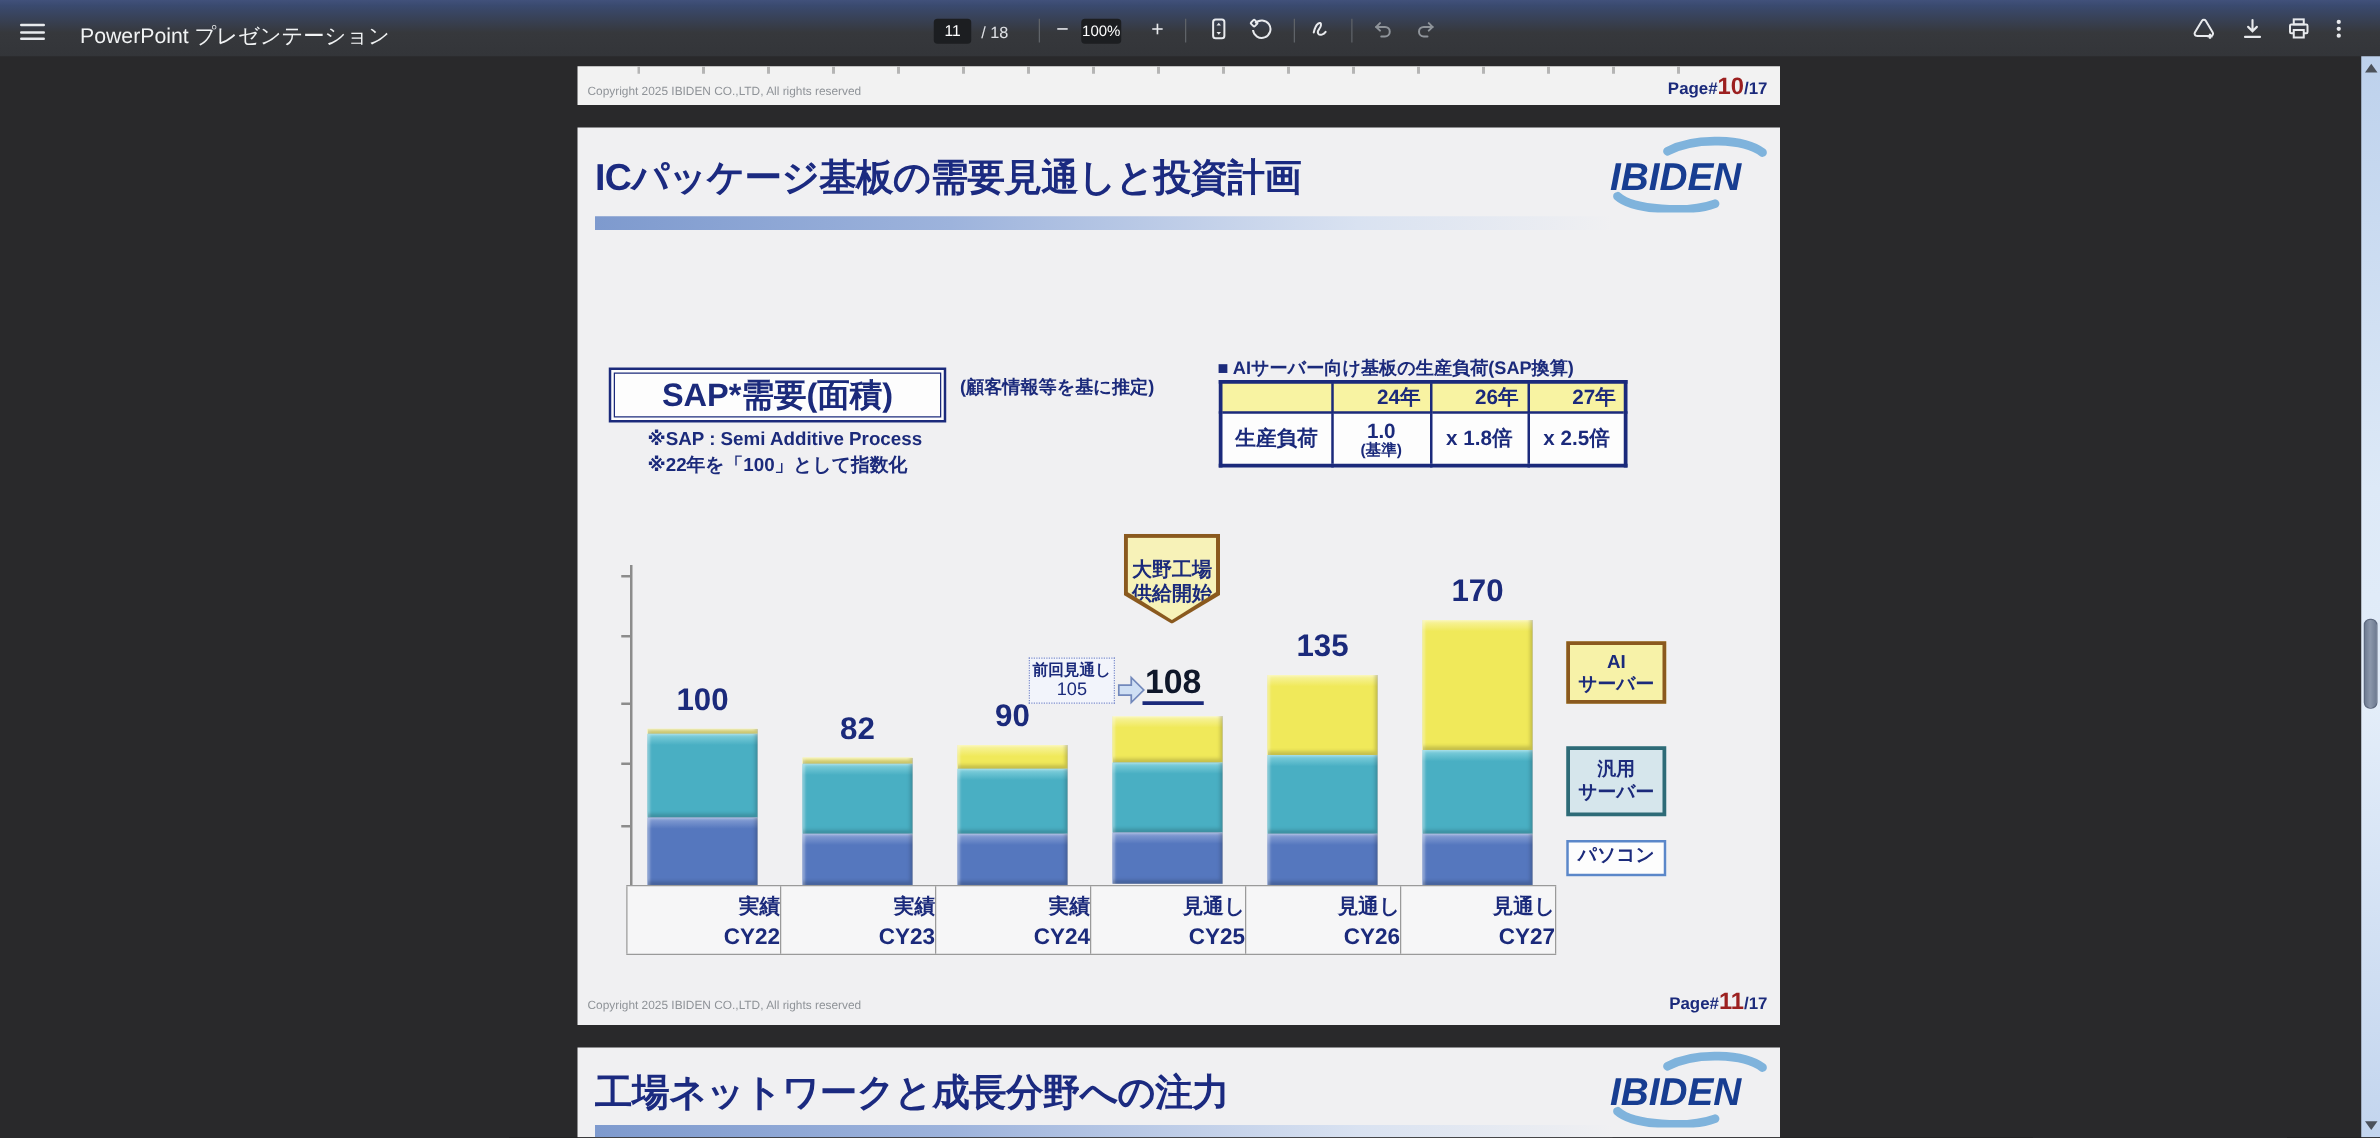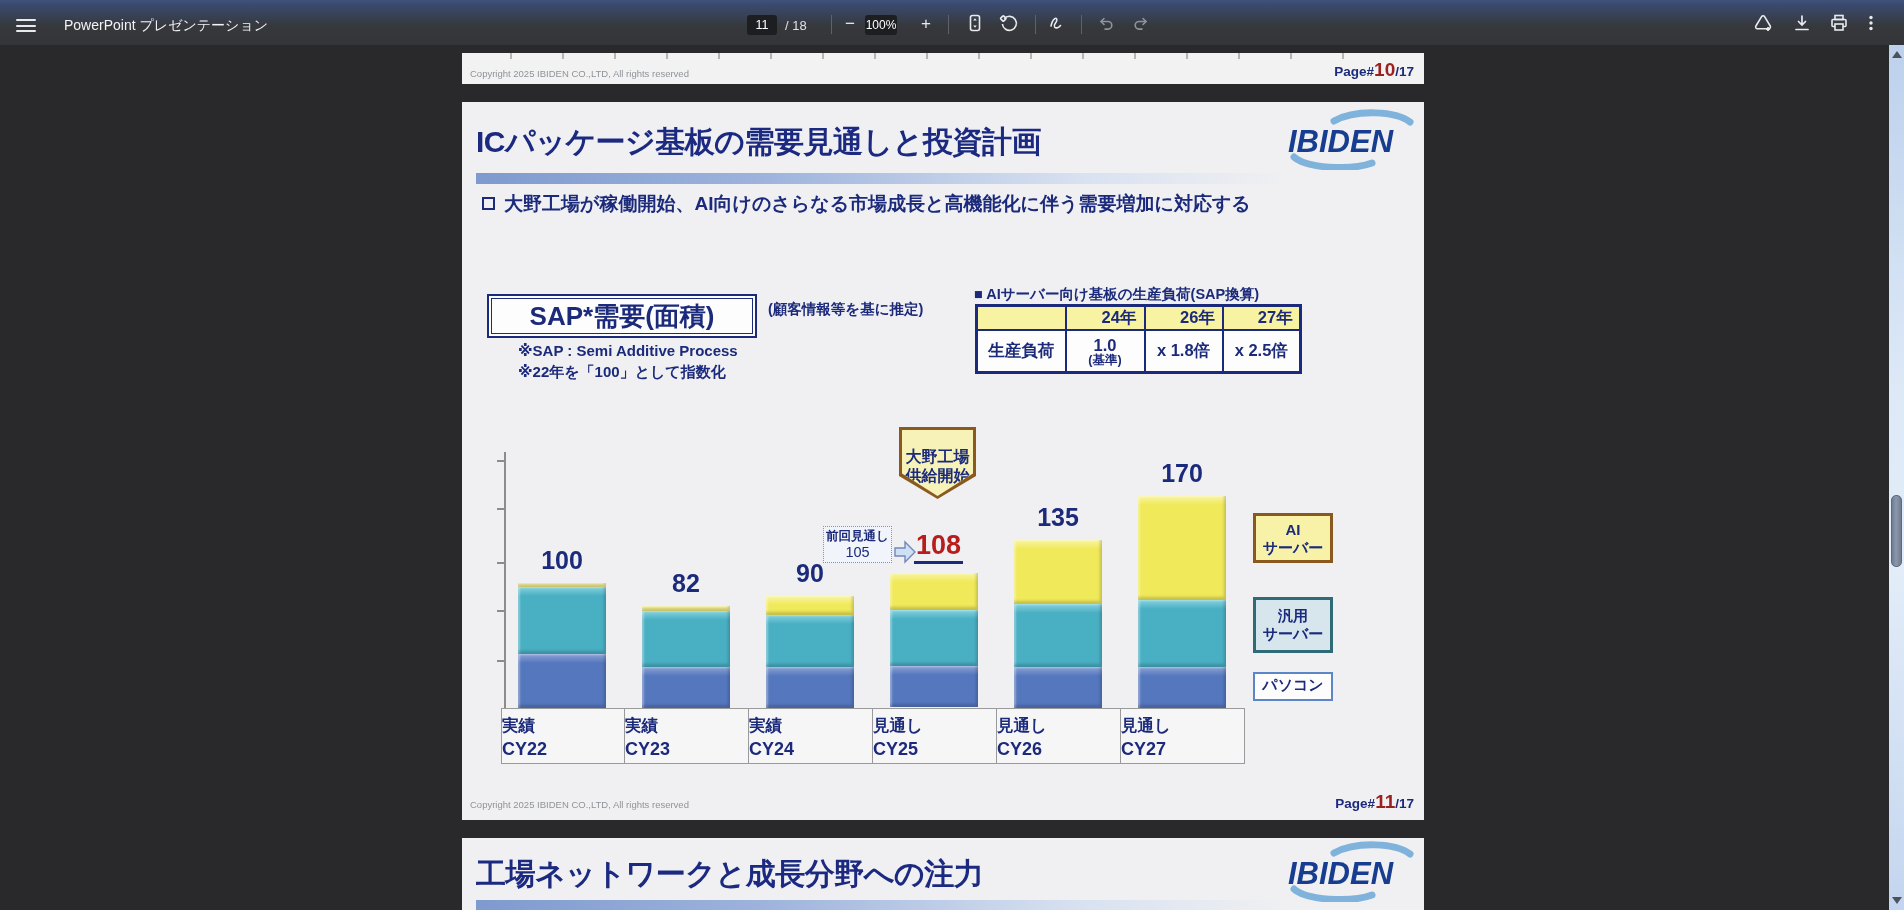--- a/index.html
+++ b/index.html
@@ -5,21 +5,21 @@
   html,body{margin:0;padding:0;background:#1f1f21;}
   *{box-sizing:border-box;font-family:"Liberation Sans","DejaVu Sans",sans-serif;}
   #app{position:relative;width:1904px;height:910px;overflow:hidden;background:#29292b;}
 
   
   #toolbar{position:absolute;left:0;top:0;width:1904px;height:45px;
     background:linear-gradient(180deg,#41517b 0%,#3a4a6f 10%,#36383c 58%,#333539 100%);}
   .tb{position:absolute;color:#e8eaed;}
   #hamburger{left:16px;top:19px;width:20px;height:14px;cursor:pointer;}
   #hamburger span{display:block;height:2px;background:#e8eaed;margin-bottom:3.5px;border-radius:1px;}
-  #doc-title{left:64px;top:17px;font-size:14px;color:#f1f3f4;white-space:nowrap;}
+  #doc-title{left:64px;top:17px;font-size:17px;color:#f1f3f4;white-space:nowrap;}
   .pillbox{background:#1c1e21;border-radius:3px;color:#fff;text-align:center;}
   #page-box{left:747px;top:15px;width:30px;height:20px;font-size:12.5px;line-height:20px;}
   #page-total{left:785px;top:18px;font-size:13px;color:#dfe1e5;white-space:nowrap;}
   .tb-divider{top:15px;width:1px;height:19px;background:#5f6368;}
   .tb-btn{width:22px;height:22px;top:14px;text-align:center;line-height:20px;font-size:17px;cursor:pointer;color:#e8eaed;}
   #zoom-box{left:865px;top:15px;width:32px;height:20px;font-size:12px;line-height:20px;}
   .icon-btn{width:22px;height:22px;top:13px;cursor:pointer;}
   .icon-btn svg{display:block;}
   .dim svg *{stroke:#8f949a !important;}
 
@@ -81,32 +81,32 @@
 
   
   #axis{position:absolute;left:42px;top:350px;width:1.5px;height:257px;background:#8c8c8c;}
   .ytick{position:absolute;left:35px;width:8px;height:1.5px;background:#8c8c8c;}
   #bars-layer{position:absolute;left:39px;top:352px;width:744px;height:254px;}
   .bar{position:absolute;bottom:0;display:flex;flex-direction:column;}
   .seg{width:100%;box-shadow:inset -2px -3px 3px rgba(0,0,0,.18),inset 2px 1px 2px rgba(255,255,255,.35);}
   .bar-val{position:absolute;width:124px;text-align:center;font-size:25px;font-weight:bold;color:#1b2a7b;}
   #cats{position:absolute;left:39px;top:606px;width:744px;height:56px;display:flex;
     background:#f6f6f7;border-top:1.5px solid #9a9a9a;border-bottom:1.5px solid #9a9a9a;}
-  .cat{width:124px;height:100%;border-right:1.5px solid #9a9a9a;text-align:left;padding-top:5px;}
+  .cat{width:124px;height:100%;border-right:1.5px solid #9a9a9a;text-align:right;padding-top:5px;}
   .cat:first-child{border-left:1.5px solid #9a9a9a;}
   .cat .l1{font-size:16.5px;font-weight:bold;color:#1b2a7b;line-height:23px;white-space:nowrap;}
   .cat .l2{font-size:18px;font-weight:bold;color:#1b2a7b;line-height:24px;white-space:nowrap;}
 
   
   #prev-box{position:absolute;left:361px;top:424px;width:69px;height:37px;background:#f2f4fb;
     border:1.5px dotted #8090cc;text-align:center;}
   #prev-box .a{font-size:12.5px;font-weight:bold;color:#1b2a7b;line-height:15px;margin-top:2px;white-space:nowrap;}
   #prev-box .b{font-size:14.5px;color:#1b2a7b;line-height:16px;}
   #arrow108{position:absolute;left:432px;top:438px;}
-  #v108{position:absolute;left:452px;top:428px;font-size:27px;font-weight:bold;color:#b91c1c;
+  #v108{position:absolute;left:452px;top:428px;font-size:27px;font-weight:bold;color:#0f172a;
     border-bottom:3px solid #1b2a7b;line-height:31px;padding:0 2px;}
 
   
   .leg{position:absolute;left:791px;width:80px;text-align:center;}
   .leg .t{font-size:15px;font-weight:bold;color:#1b2a7b;line-height:18px;white-space:nowrap;}
   #leg-ai{top:411px;height:50px;background:#f7f2a8;border:3px solid #8a591e;padding-top:5px;}
   #leg-gen{top:495px;height:56px;background:#d6e6ec;border:3px solid #2e6b77;padding-top:7px;}
   #leg-pc{top:570px;height:29px;background:#fdfdfd;border:2.5px solid #5b87c9;padding-top:2px;}
 </style>
 </head>
@@ -204,21 +204,20 @@
     <div class="logo" style="left:822px;top:6px">
       <svg width="136" height="62" viewBox="0 0 136 62">
         <path d="M50 13 C72 1 112 3 126 14" stroke="#7fb3dc" stroke-width="7" fill="none" stroke-linecap="round"></path>
         <path d="M10 49 C22 60 66 63 88 55" stroke="#7fb3dc" stroke-width="7" fill="none" stroke-linecap="round"></path>
         <text x="4" y="44" font-size="31" font-weight="bold" font-style="italic" fill="#173d91">IBIDEN</text>
       </svg>
     </div>
 
     <div class="grad-bar" style="top:71px"></div>
 
-    <div class="bullet" style="top:89px"><span class="sq"></span><span>大野工場が稼働開始、AI向けのさらなる市場成長と高機能化に伴う需要増加に対応する</span></div>
 
     <div id="sap-box">
       <div class="inner"></div>
       <span class="lbl">SAP*需要(面積)</span>
     </div>
     <div id="sap-note">(顧客情報等を基に推定)</div>
     <div class="fn" style="top:240px">※SAP : Semi Additive Process</div>
     <div class="fn" style="top:261px">※22年を「100」として指数化</div>
 
     <div id="tbl-title">■ AIサーバー向け基板の生産負荷(SAP換算)</div>

